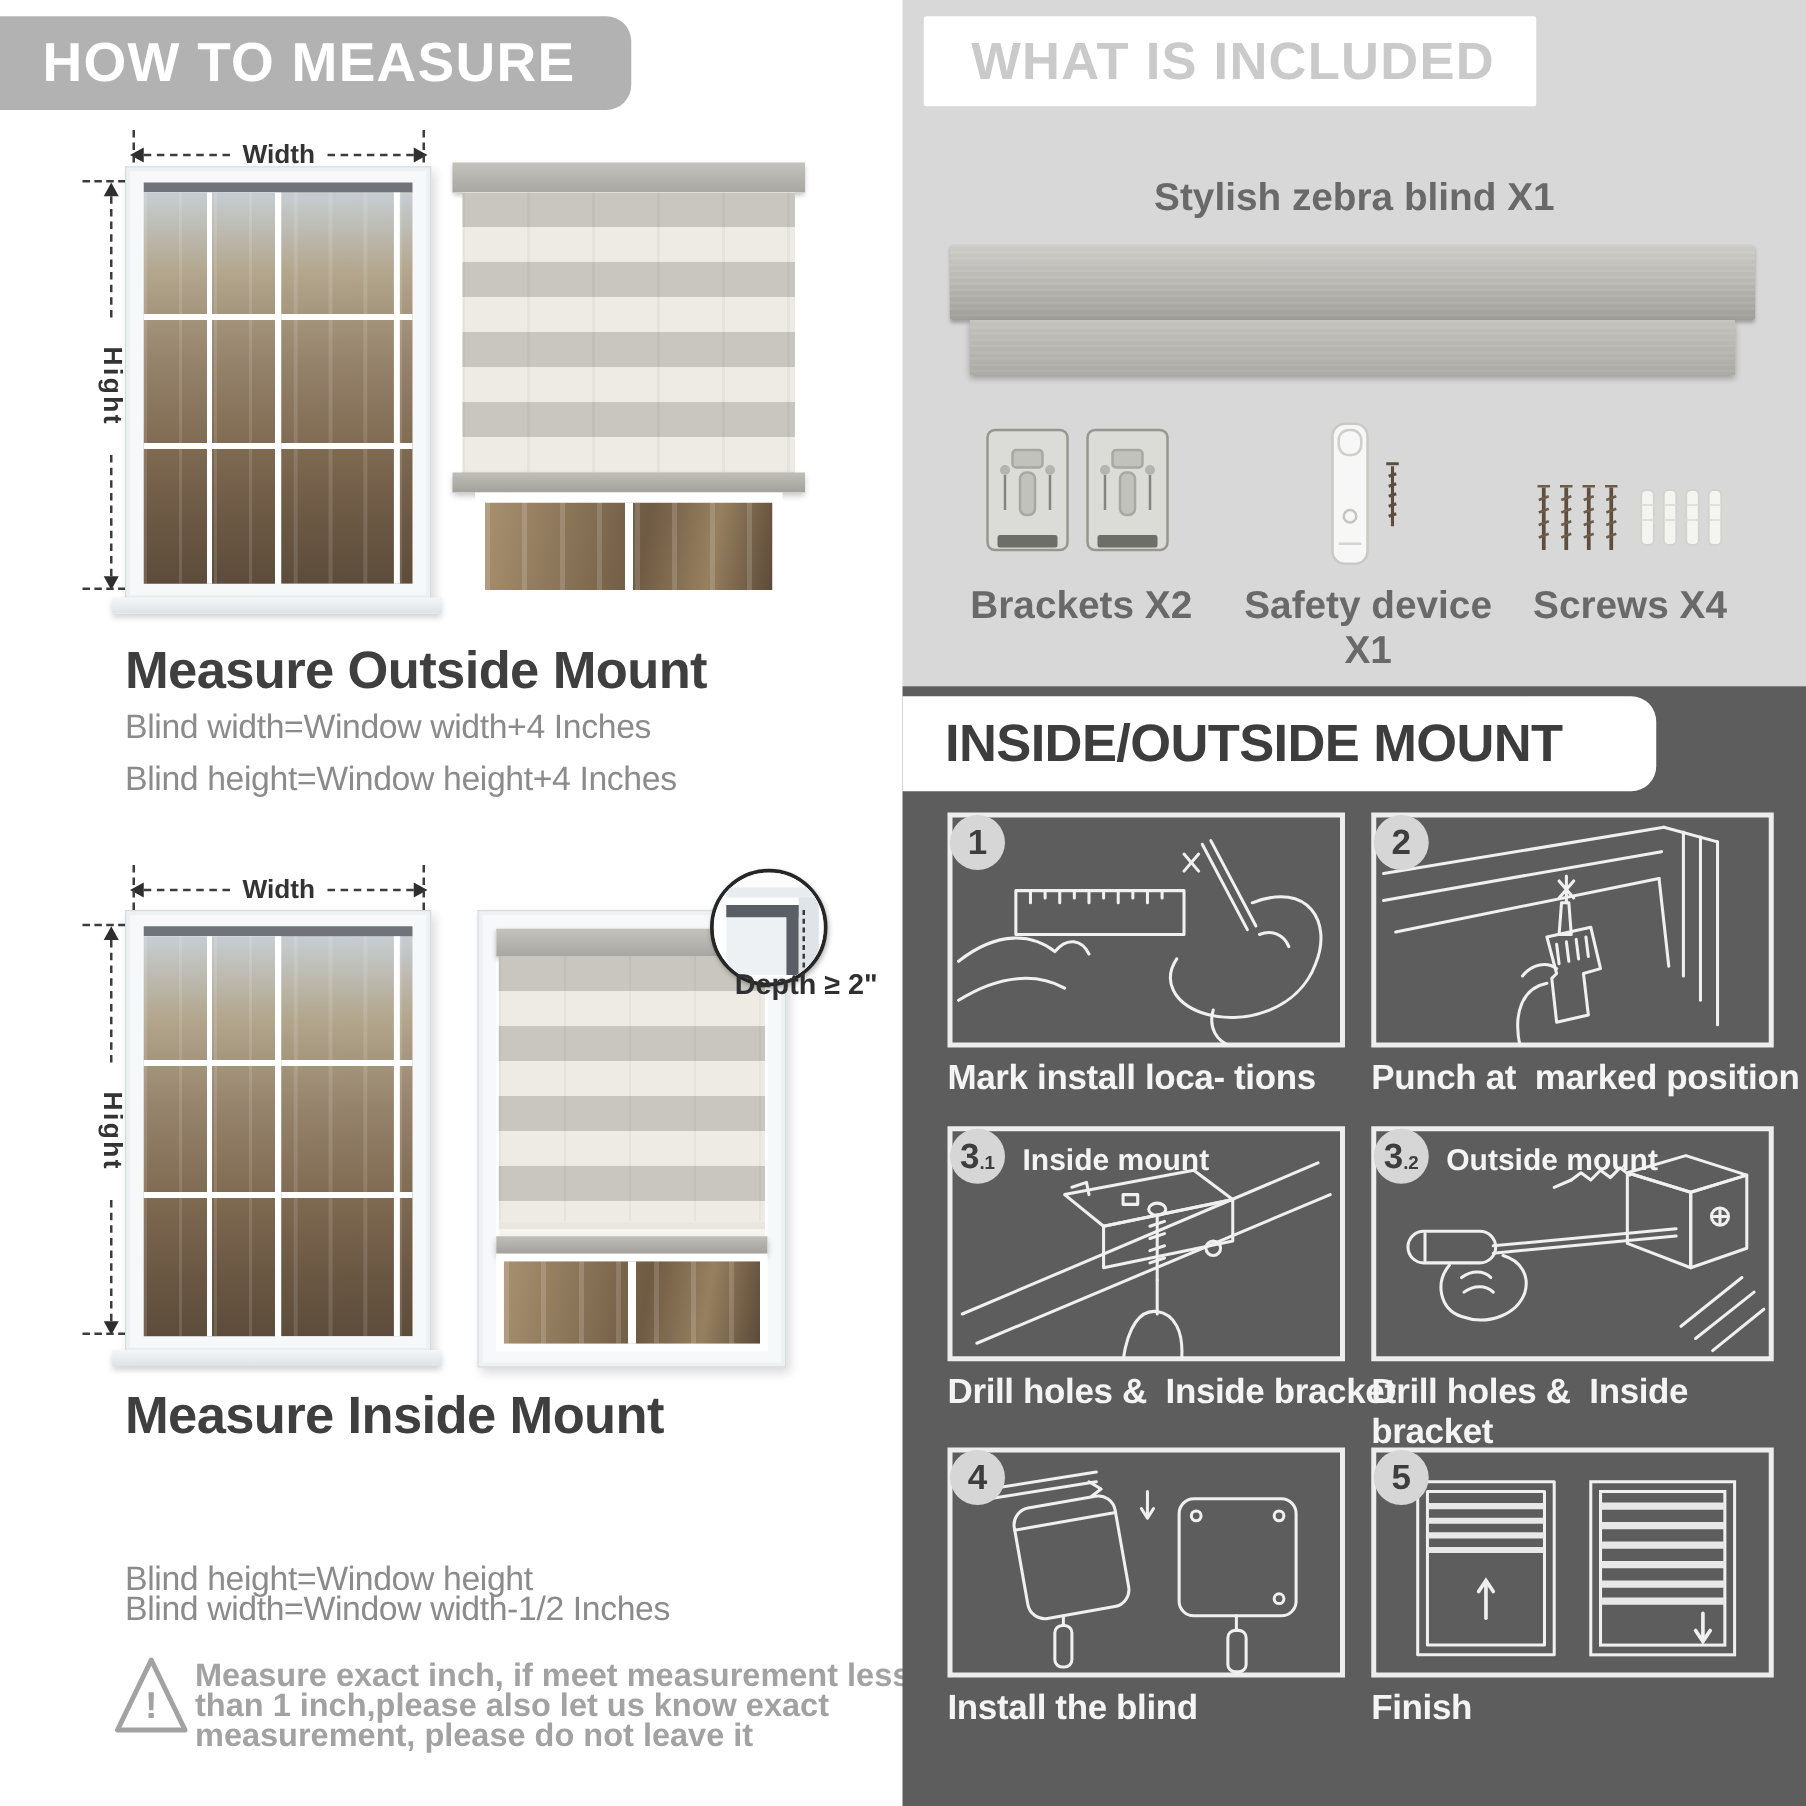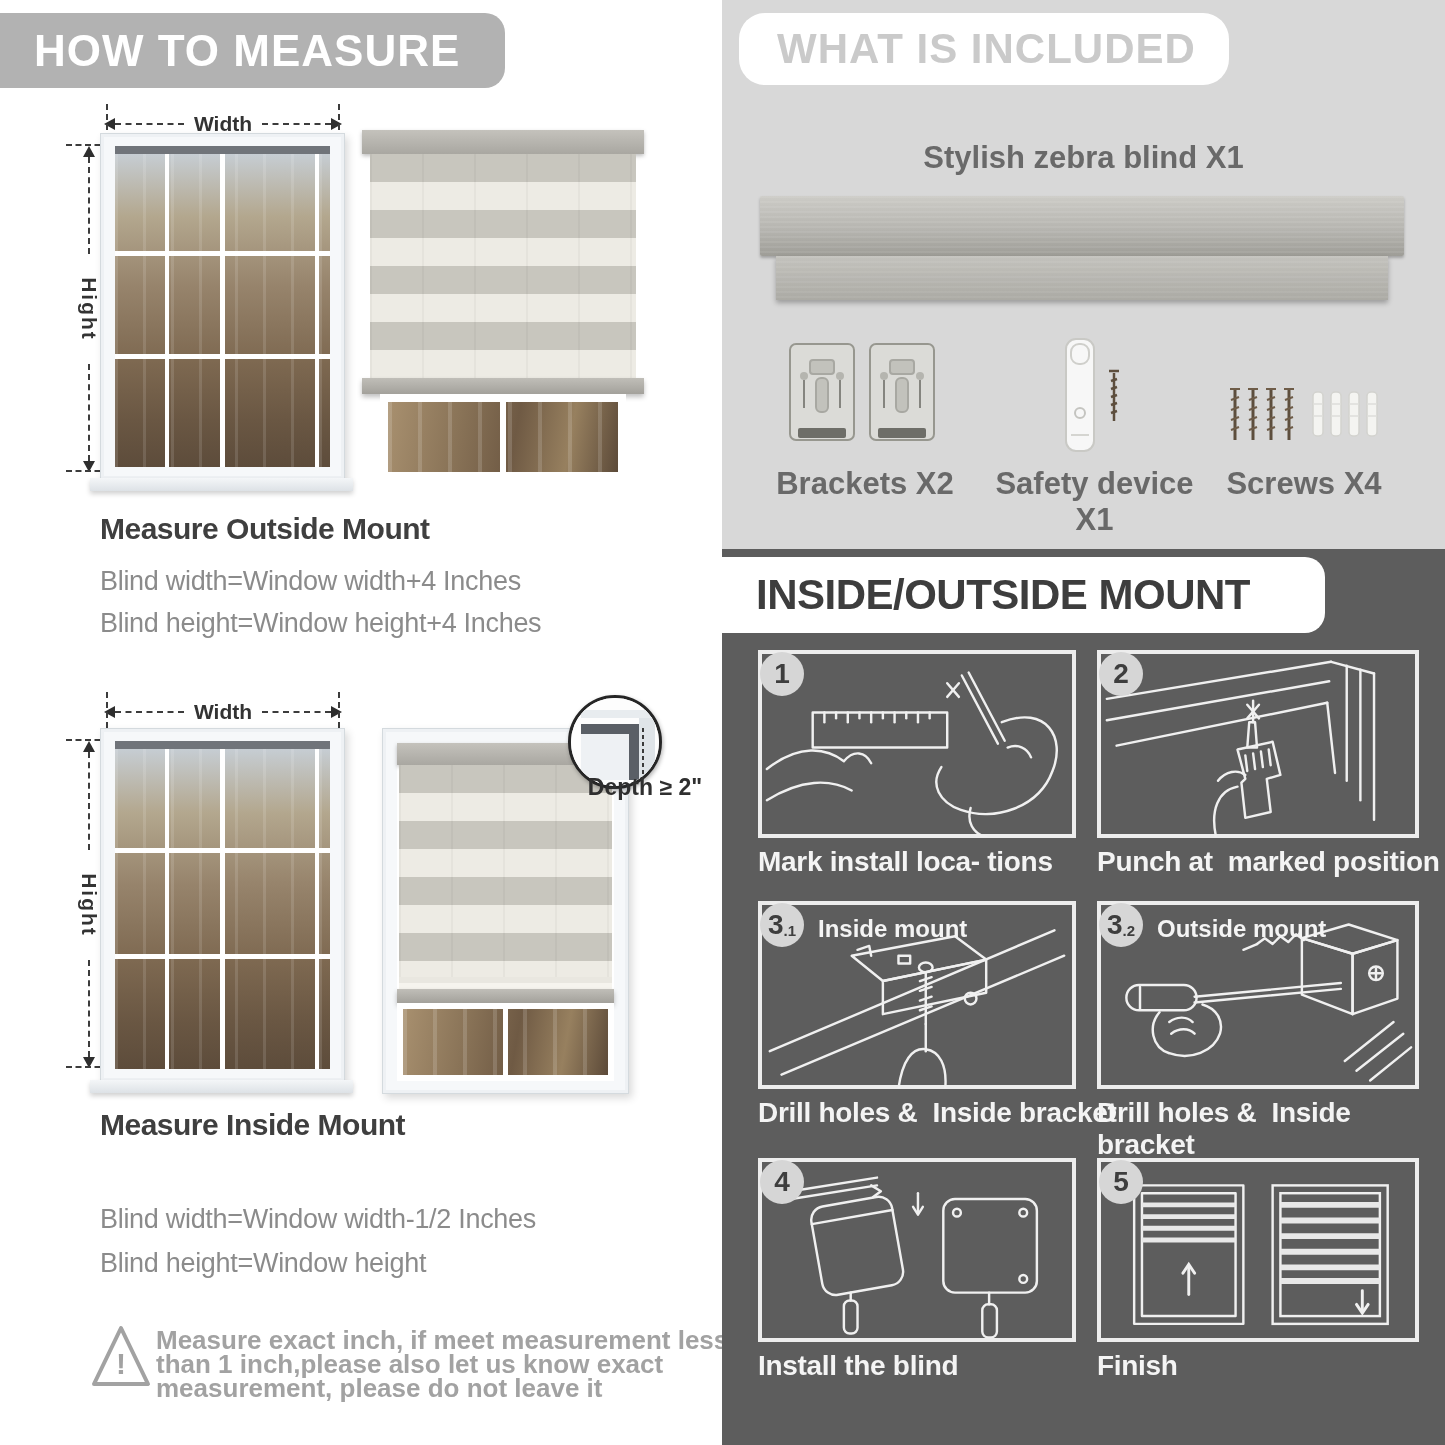--- a/index.html
+++ b/index.html
@@ -4,21 +4,21 @@
 <style>
   html,body{margin:0;padding:0;background:#fff;}
   #stage{position:relative;width:1445px;height:1445px;overflow:hidden;background:#fff;
          font-family:"Liberation Sans",sans-serif;}
   .abs{position:absolute;}
 
   
   .hdr-left{left:0;top:13px;width:505px;height:75px;background:#b2b2b2;
             border-radius:0 20px 20px 0;color:#fff;font-size:44px;font-weight:bold;
             line-height:75px;padding-left:34px;letter-spacing:1px;box-sizing:border-box;}
-  .mtitle{color:#3f3f3f;font-size:30px;font-weight:bold;letter-spacing:-.5px;}
+  .mtitle{color:#3f3f3f;font-size:42px;font-weight:bold;letter-spacing:-.5px;}
   .mline{color:#8b8b8b;font-size:27px;font-weight:normal;letter-spacing:-.3px;}
 
   
   .dash-x{height:0;border-top:2px dashed #3c3c3c;flex:1;}
   .dash-y{width:0;border-left:2px dashed #3c3c3c;flex:1;margin:0 auto;}
   .ah-left{width:0;height:0;border-top:6px solid transparent;border-bottom:6px solid transparent;border-right:11px solid #2e2e2e;}
   .ah-right{width:0;height:0;border-top:6px solid transparent;border-bottom:6px solid transparent;border-left:11px solid #2e2e2e;}
   .ah-up{width:0;height:0;border-left:6px solid transparent;border-right:6px solid transparent;border-bottom:11px solid #2e2e2e;margin:0 auto;}
   .ah-down{width:0;height:0;border-left:6px solid transparent;border-right:6px solid transparent;border-top:11px solid #2e2e2e;margin:0 auto;}
   .wasm{display:flex;align-items:center;}
@@ -57,21 +57,21 @@
   .callout{width:88px;height:88px;border-radius:50%;background:#fdfdfd;border:3px solid #262626;
            box-shadow:1px 2px 4px rgba(0,0,0,.3);overflow:hidden;}
   .dlabel{font-size:23px;font-weight:bold;color:#2f2f2f;}
 
   
   .warnline{color:#a2a2a2;font-size:26px;font-weight:600;line-height:24px;}
 
   
   .sect-light{left:722px;top:0;width:723px;height:549px;background:#d8d8d8;}
   .sect-dark{left:722px;top:549px;width:723px;height:896px;background:#5d5d5d;}
-  .hdr-wii{left:17px;top:13px;width:490px;height:72px;background:#fff;border-radius:26px;
+  .hdr-wii{left:17px;top:13px;width:490px;height:72px;background:#fff;border-radius:2px;
            color:#cacaca;font-size:42px;font-weight:bold;line-height:72px;padding-left:38px;
            letter-spacing:1px;box-sizing:border-box;}
   .stylish{left:0;top:140px;width:723px;text-align:center;color:#696969;font-size:31px;font-weight:bold;}
   .rail-top{left:38px;top:196px;width:644px;height:60px;border-radius:2px;
             background:repeating-linear-gradient(180deg,rgba(255,255,255,.07) 0 2px,rgba(0,0,0,0) 2px 5px),
             linear-gradient(180deg,#cccbc6 0%,#b6b5b0 55%,#9e9d97 100%);
             box-shadow:0 2px 3px rgba(0,0,0,.25);}
   .rail-bot{left:54px;top:256px;width:612px;height:44px;
             background:repeating-linear-gradient(180deg,rgba(255,255,255,.06) 0 2px,rgba(0,0,0,0) 2px 5px),
             linear-gradient(180deg,#c3c2bd 0%,#abaaa4 100%);
@@ -185,21 +185,21 @@
       <rect x="58" y="26" width="10" height="56" fill="#5a5f66"></rect>
       <rect x="10" y="36" width="48" height="46" fill="#eef1f4"></rect>
       <rect x="68" y="12" width="16" height="76" fill="#dfe4e8"></rect>
       <rect x="10" y="12" width="74" height="8" fill="#e8ecef"></rect>
       <line x1="72" y1="30" x2="72" y2="80" stroke="#3a3a3a" stroke-width="2" stroke-dasharray="4 3"></line>
     </svg>
   </div>
   <div class="abs dlabel" style="left:560px;top:774px;width:170px;text-align:center;">Depth ≥ 2"</div>
 
   <div class="abs mtitle" style="left:100px;top:1108px;">Measure Inside Mount</div>
-  <div class="abs mline" style="left:100px;top:1204px;">Blind width=Window width-1/2 Inches</div>
+  <div class="abs mline" style="left:100px;top:1272px;">Blind width=Window width-1/2 Inches</div>
   <div class="abs mline" style="left:100px;top:1248px;">Blind height=Window height</div>
 
   <svg class="abs" style="left:90px;top:1322px;" width="62" height="70" viewBox="0 0 62 70">
     <path d="M31 6 L58 62 L4 62 Z" fill="none" stroke="#a2a2a2" stroke-width="4" stroke-linejoin="round"></path>
     <text x="31" y="52" text-anchor="middle" font-size="30" font-weight="bold" fill="#a2a2a2" font-family="Liberation Sans, sans-serif">!</text>
   </svg>
   <div class="abs warnline" style="left:156px;top:1328px;">Measure exact inch, if meet measurement less</div>
   <div class="abs warnline" style="left:156px;top:1352px;">than 1 inch,please also let us know exact</div>
   <div class="abs warnline" style="left:156px;top:1376px;">measurement, please do not leave it</div>
 

